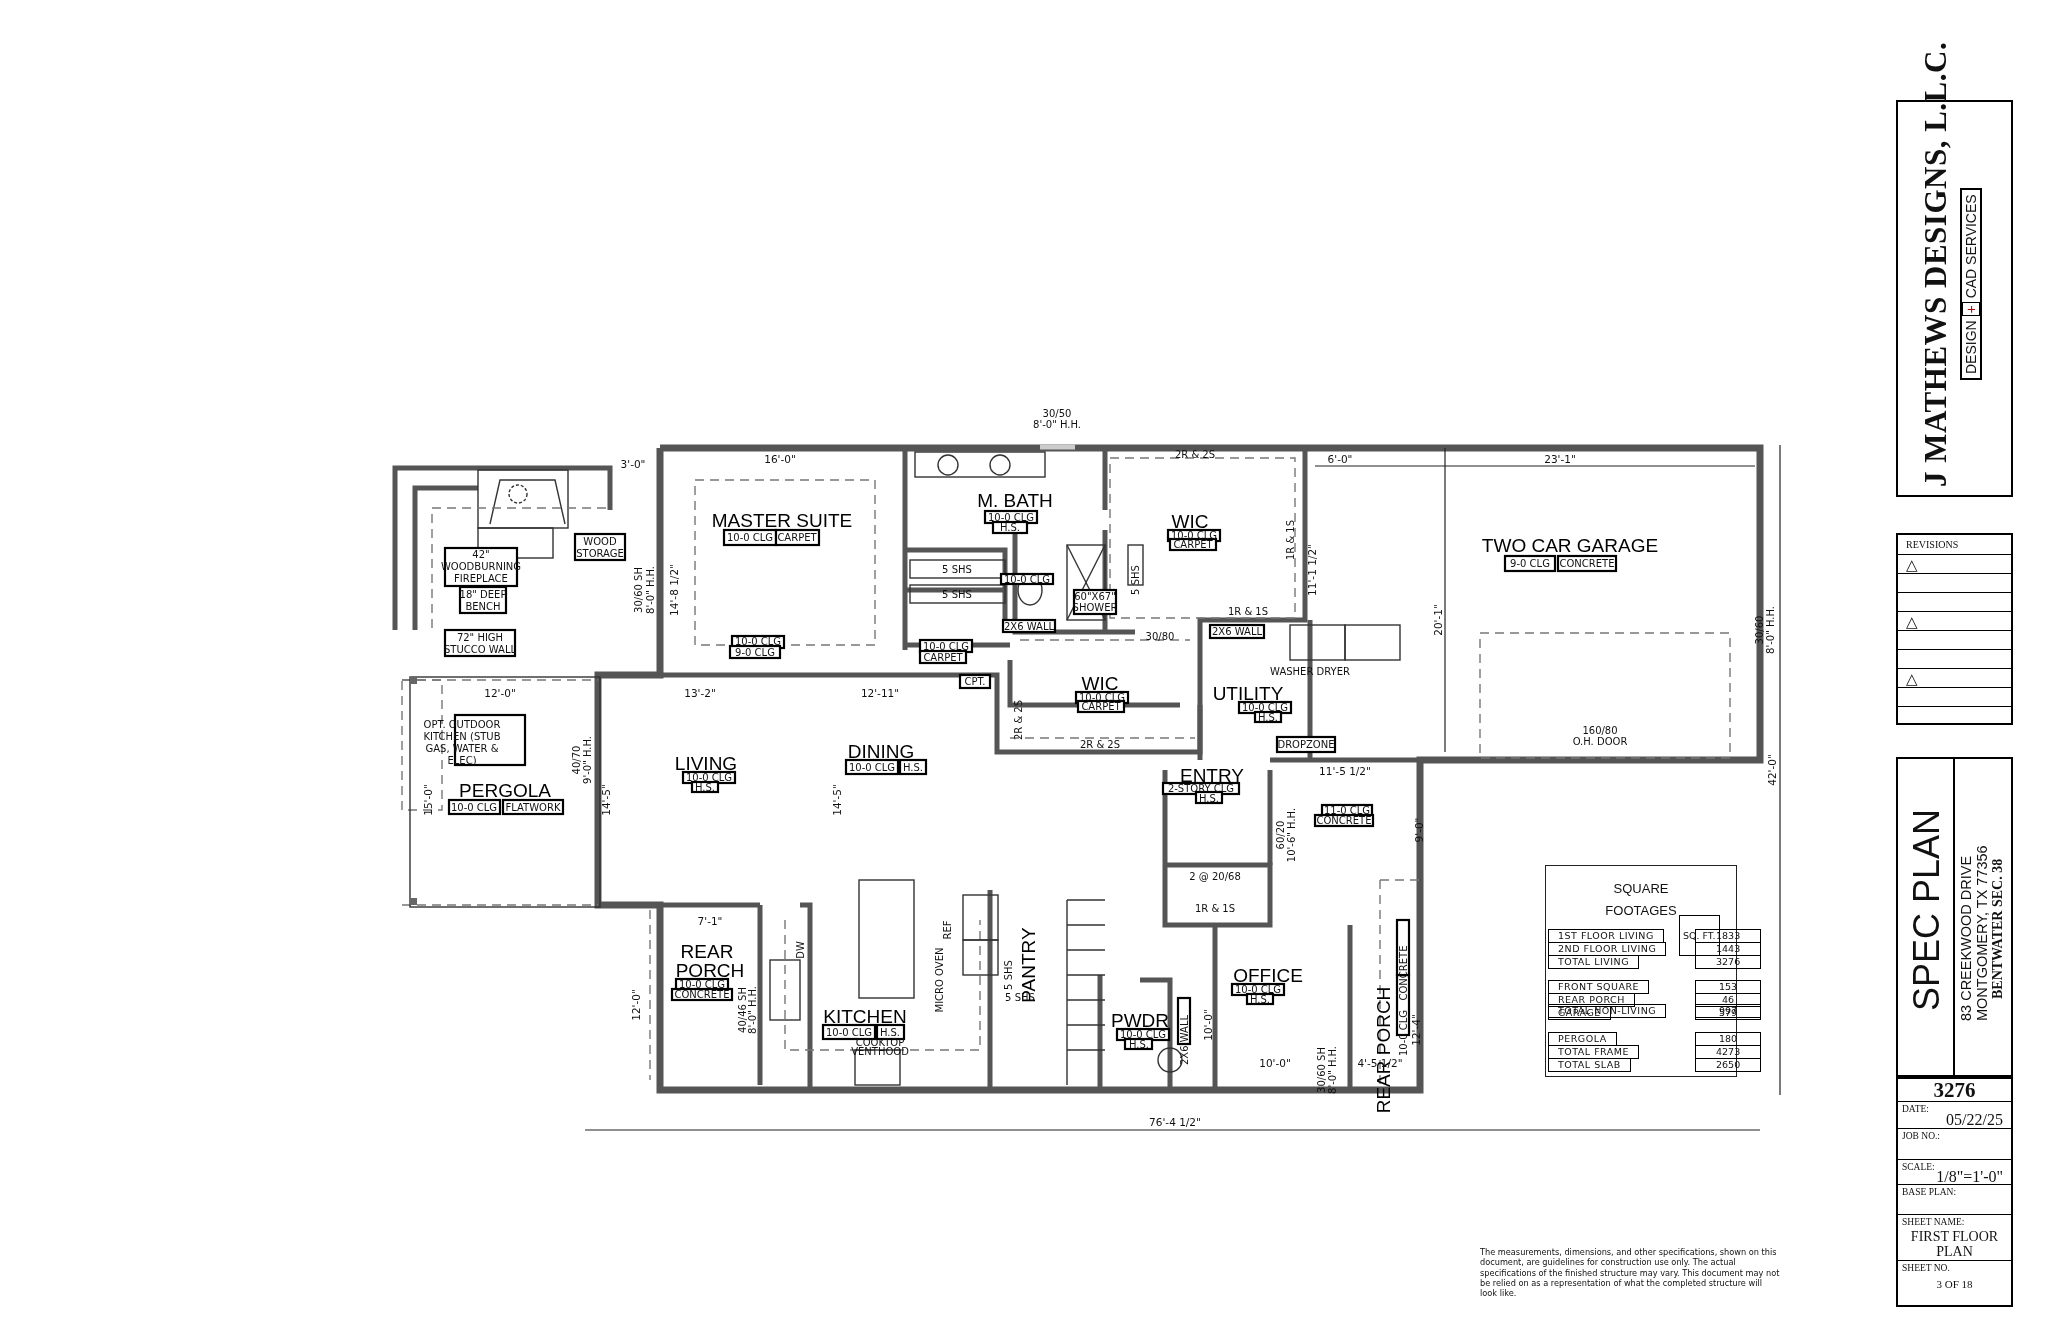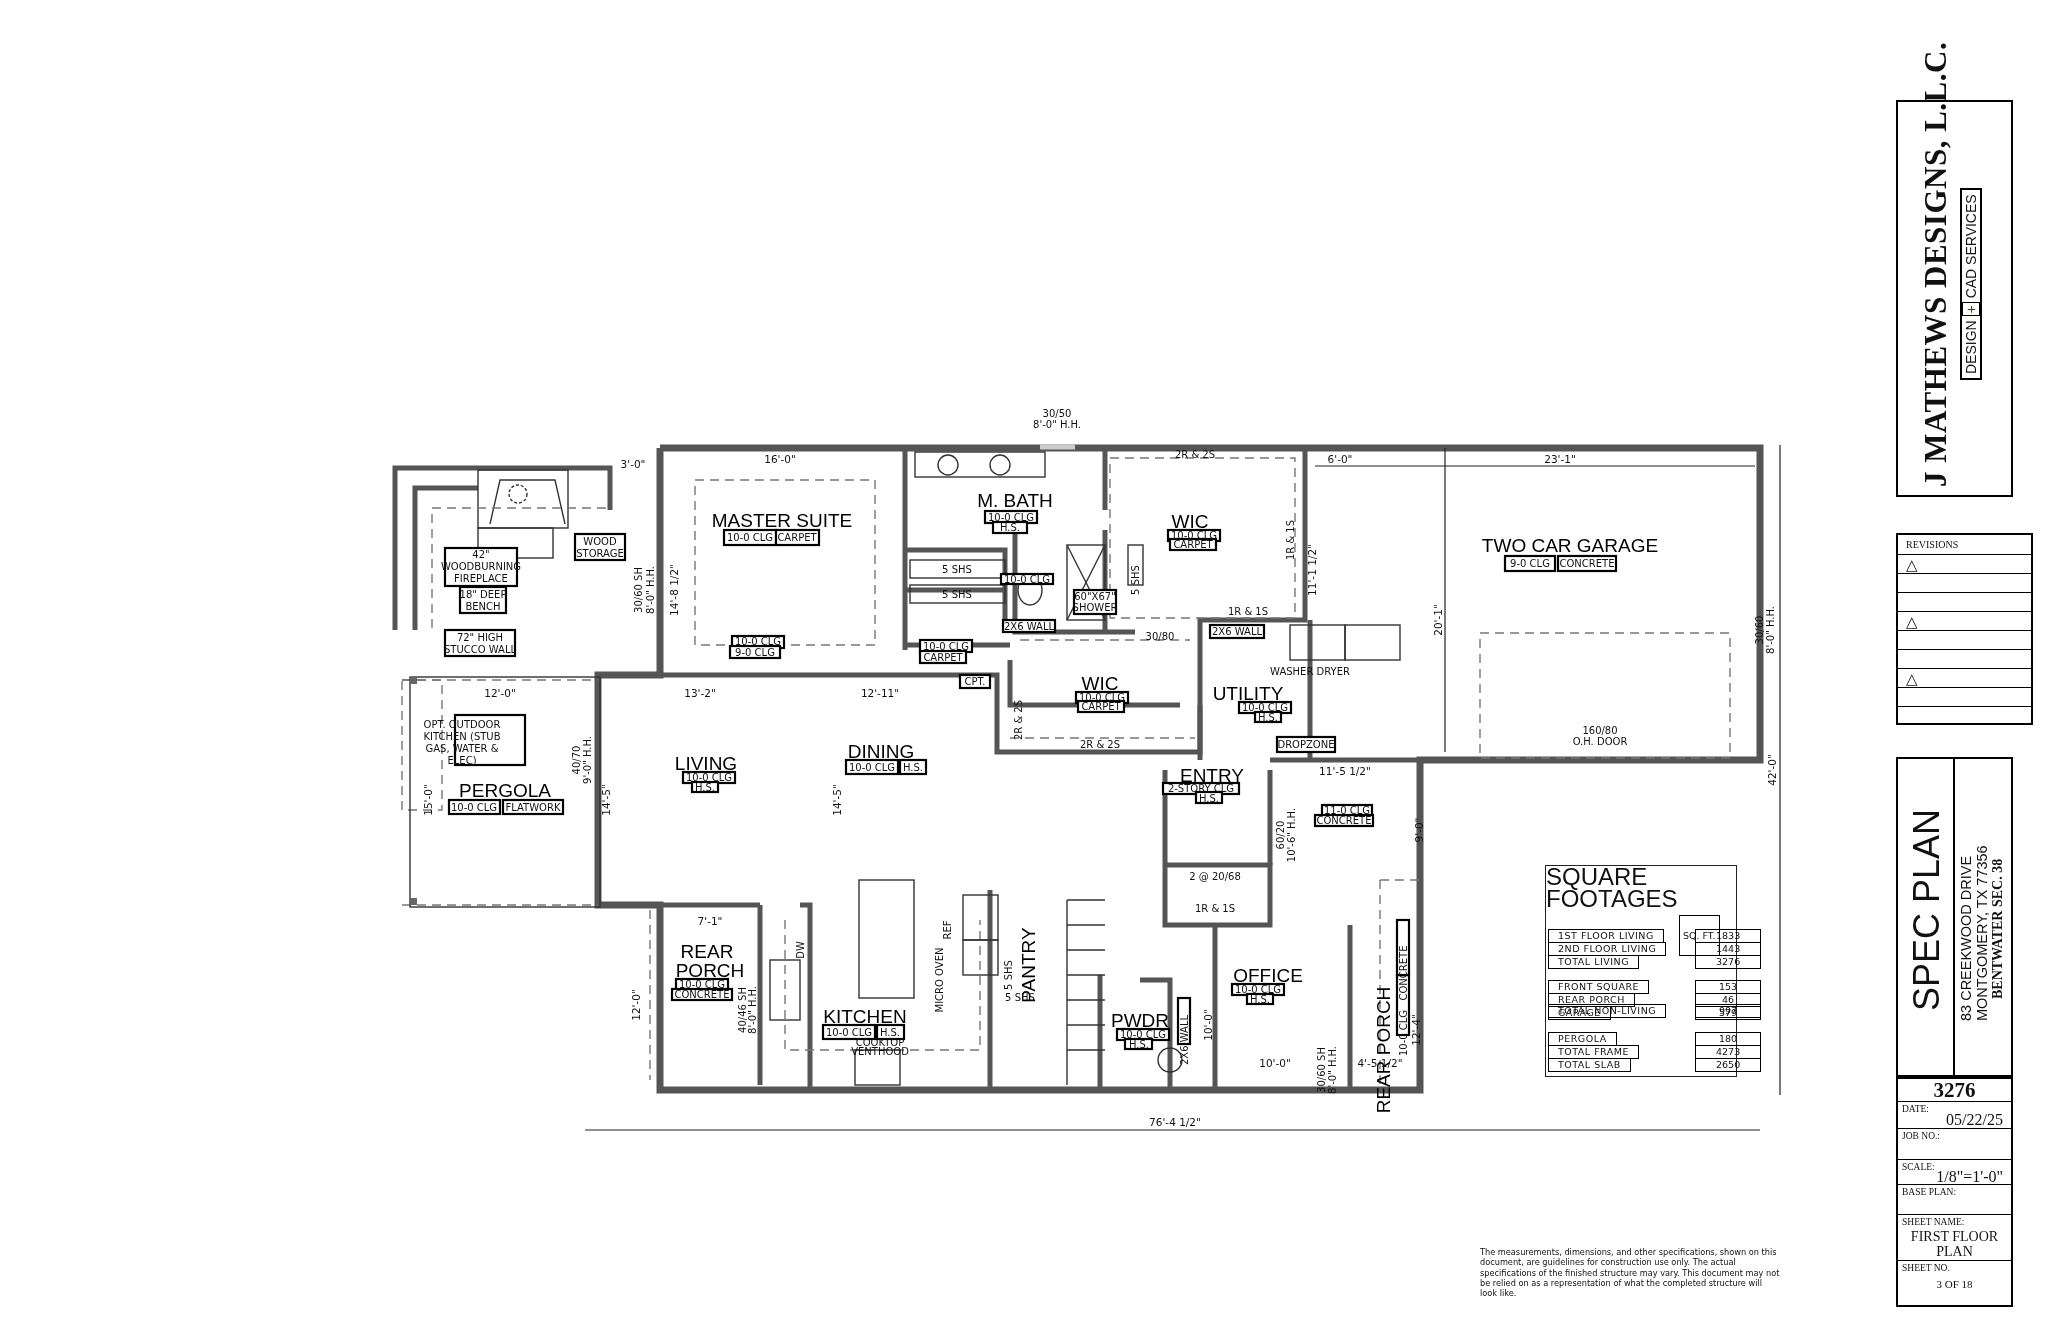--- a/index.html
+++ b/index.html
@@ -18,21 +18,21 @@
   .tb { position:absolute; border:2px solid #000; background:#fff; box-sizing:border-box; }
   .serif { font-family:"Liberation Serif", serif; }
   .vert { position:absolute; transform-origin:left top; transform:rotate(-90deg); white-space:nowrap; }
   .rev-row { height:27px; border-bottom:1.5px solid #000; box-sizing:border-box; font-size:15px; padding-left:8px; line-height:27px; }
   .rev-row:last-child { border-bottom:none; }
   .cell { border-bottom:1.5px solid #000; box-sizing:border-box; position:relative; }
   .cell .lbl { font-family:"Liberation Serif", serif; font-size:9.5px; position:absolute; left:4px; top:2px; }
   .cell .val { font-family:"Liberation Serif", serif; font-size:16px; position:absolute; right:8px; }
   .disclaimer { position:absolute; left:1480px; top:1247px; width:300px; font-family:"DejaVu Sans", sans-serif; font-size:8.2px; line-height:10.3px; color:#111; }
   .sq { position:absolute; left:1545px; top:865px; width:190px; height:210px; border:1.5px solid #222; background:#fff; }
-  .sq-title { position:absolute; left:0; width:100%; font-family:"Liberation Sans", sans-serif; font-size:24px; line-height:22px; top:0; }
+  .sq-title { position:absolute; left:0; width:100%; text-align:center; font-family:"Liberation Sans", sans-serif; font-size:13px; line-height:22px; top:12px; }
   .sq-row { position:absolute; left:2px; height:13px; font-family:"DejaVu Sans", sans-serif; font-size:9.5px; line-height:12px; }
   .sq-row .n { border:1.5px solid #000; padding:0 9px; display:inline-block; letter-spacing:0.5px; }
   .sq-row .v { position:absolute; left:147px; border:1.5px solid #000; padding:0 20px; width:24px; text-align:center; }
   .sq-head { position:absolute; left:133px; top:49px; border:1.5px solid #000; font-family:"DejaVu Sans", sans-serif; font-size:9.5px; padding:14px 3px; }
 </style>
 </head>
 <body>
 
 <svg width="1800" height="1325" viewBox="0 0 1800 1325">
 
@@ -369,21 +369,21 @@
 
 <div class="tb" style="left:1896px; top:100px; width:117px; height:397px;">
   <div class="vert serif" style="left:20px; top:385px; font-size:31px; font-weight:bold; letter-spacing:0.5px;">J MATHEWS DESIGNS, L.L.C.</div>
   <div class="vert" style="left:62px; top:278px; font-size:14px; border:2px solid #000; padding:1px 4px; background:#fff; font-family:'Liberation Sans',sans-serif;">
     <span>DESIGN</span>
     <span style="color:#b00; border:1px solid #000; padding:0 2px;">+</span>
     <span>CAD SERVICES</span>
   </div>
 </div>
 
-<div class="tb" style="left:1896px; top:533px; width:137px; height:192px;">
+<div class="tb" style="left:1896px; top:533px; width:117px; height:192px;">
   <div class="rev-row serif" style="font-size:10px; height:20px; line-height:20px;">REVISIONS</div>
   <div class="rev-row" style="height:19px; line-height:19px;">△</div>
   <div class="rev-row" style="height:19px;"></div>
   <div class="rev-row" style="height:19px;"></div>
   <div class="rev-row" style="height:19px; line-height:19px;">△</div>
   <div class="rev-row" style="height:19px;"></div>
   <div class="rev-row" style="height:19px;"></div>
   <div class="rev-row" style="height:19px; line-height:19px;">△</div>
   <div class="rev-row" style="height:19px;"></div>
   <div class="rev-row" style="height:19px;"></div>

